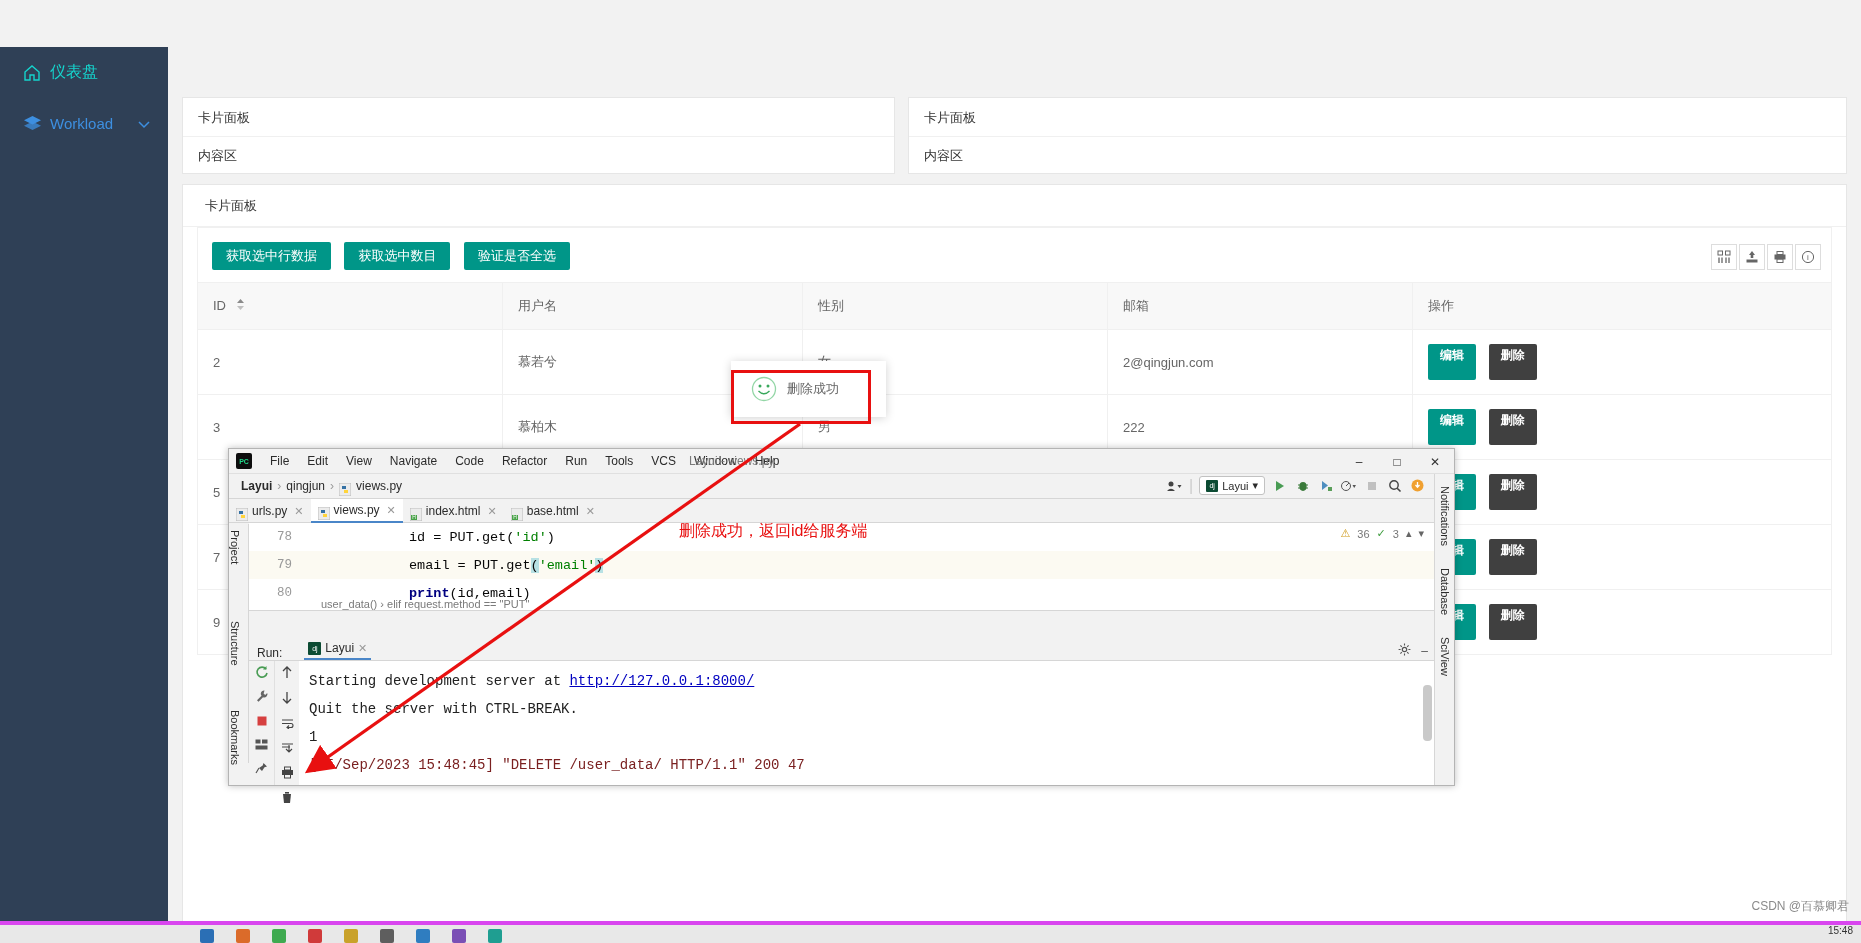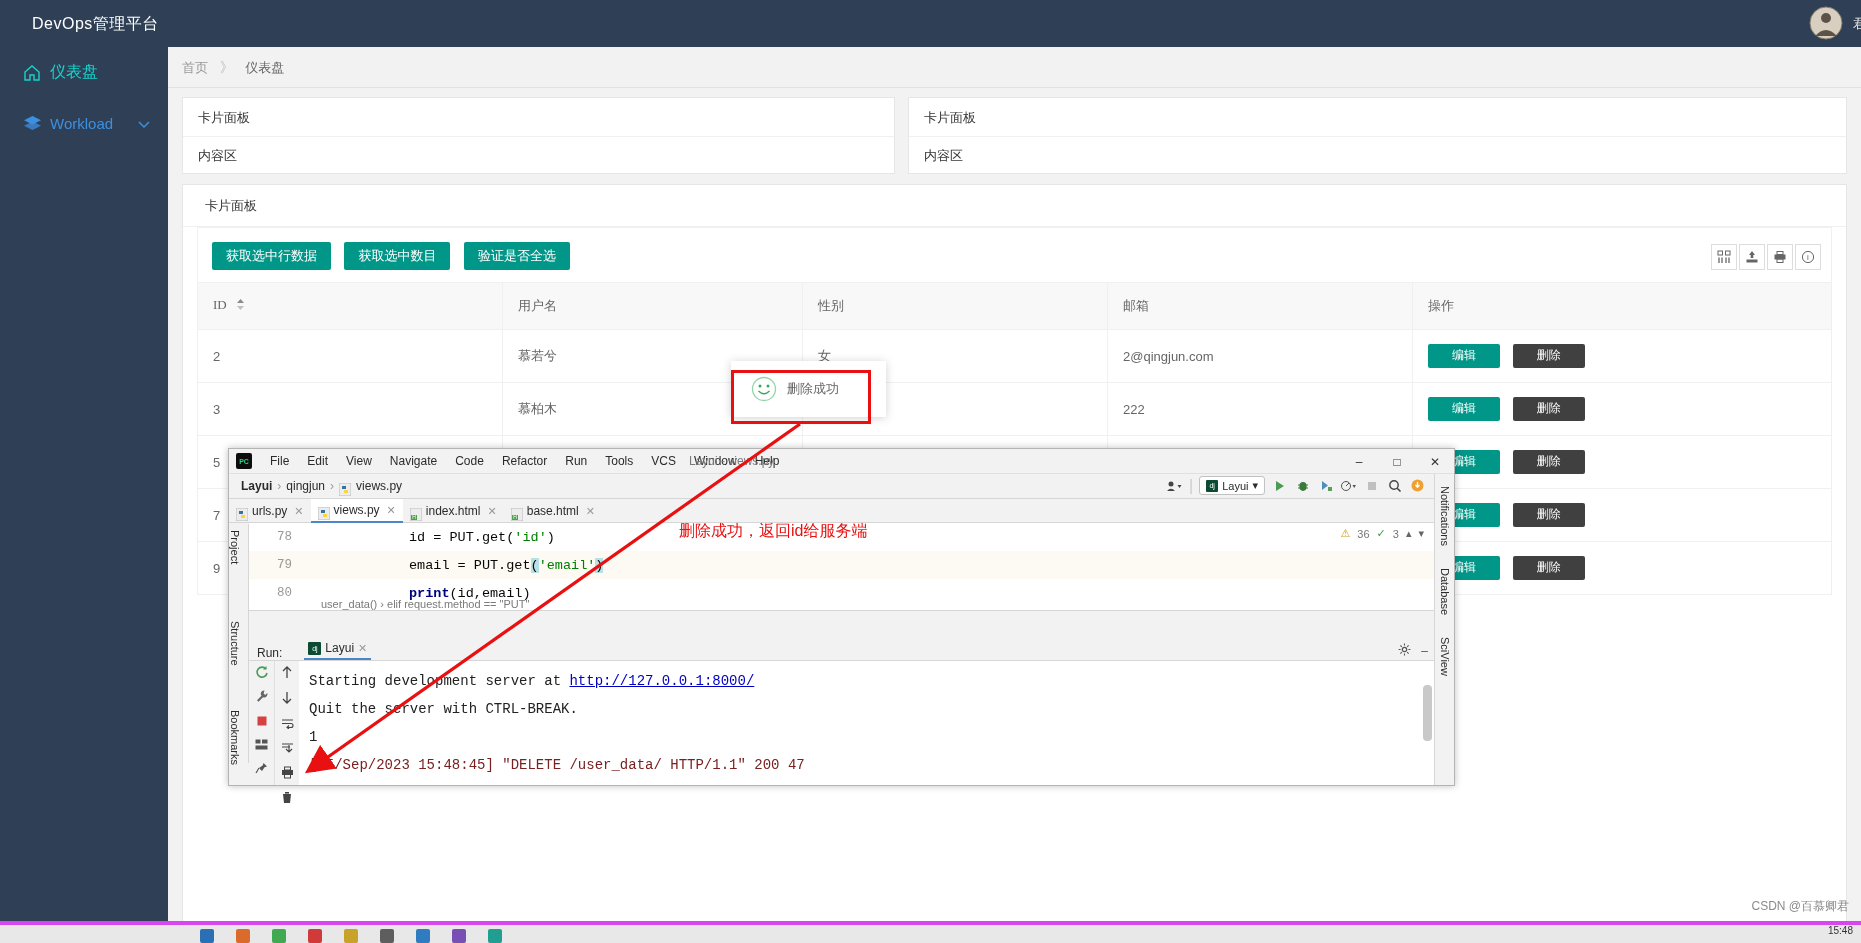--- a/index.html
+++ b/index.html
@@ -84,29 +84,29 @@
   .tool-icons .ti {
     width:26px; height:26px; border:1px solid #ddd; background:#fff;
     display:flex; align-items:center; justify-content:center; cursor:pointer;
   }
 
   table.lay-table { width:100%; border-collapse:collapse; font-size:13px; table-layout:fixed; }
   table.lay-table th {
     background:#f8f8f8; color:#666; font-weight:400; text-align:left;
     padding:14px 15px; border:1px solid #f0f0f0; border-left:none;
   }
-  table.lay-table th:first-child { border-left:1px solid #f0f0f0;font-family:Liberation Serif, serif; }
+  table.lay-table th:first-child { border-left:1px solid #f0f0f0; }
   table.lay-table td {
     padding:14px 15px; color:#666; border:1px solid #f0f0f0; border-top:none; border-left:none;
   }
   table.lay-table td:first-child { border-left:1px solid #f0f0f0; }
   .sortico { display:inline-block; margin-left:6px; vertical-align:middle; }
   .op-btn {
-    display:inline-block; height:24px; line-height:22px; padding:0 24px;
-    font-size:12px; color:#fff; border-radius:2px; margin-right:9px; cursor:pointer;
+    display:inline-block; height:36px; line-height:22px; padding:0 12px;
+    font-size:12px; color:#fff; border-radius:2px; margin-right:9px; cursor:pointer;font-weight:bold;
   }
   .op-edit { background:#009688; }
   .op-del { background:#404040; }
 
   
   #toast {
     position:absolute; left:731px; top:361px; width:155px; height:56px;
     background:#fff; box-shadow:0 1px 9px rgba(0,0,0,.18);
     display:flex; align-items:center; padding-left:20px; gap:10px;
     font-size:13px; color:#666; z-index:40;
@@ -198,31 +198,20 @@
   .taskbar .tb-items { position:absolute; left:200px; top:0; height:22px; display:flex; gap:22px; align-items:center; }
   .tb-sq { width:14px; height:14px; border-radius:2px; }
   .taskbar .clock { position:absolute; right:8px; top:1px; font-size:10px; color:#333; text-align:right; line-height:10px; }
   .watermark { position:absolute; right:12px; bottom:28px; font-size:12px; color:#8a8a8a; z-index:75; }
 </style>
 </head>
 <body>
 
 <div id="webapp">
 
-  <div class="topbar">
-    <div class="logo">DevOps管理平台</div>
-    <div class="avatar">
-      <svg width="34" height="34" viewBox="0 0 34 34">
-        <circle cx="17" cy="17" r="16" fill="#d8cfc0" stroke="#8a7f6b" stroke-width="1"></circle>
-        <circle cx="17" cy="12" r="5" fill="#5b5348"></circle>
-        <path d="M6 30 Q17 18 28 30 Z" fill="#5b5348"></path>
-      </svg>
-    </div>
-    <div class="user-name">君</div>
-  </div>
 
   <div class="sidebar">
     <div class="nav-item active">
       <span class="ico">
         <svg width="20" height="20" viewBox="0 0 20 20">
             <path d="M3 9 L10 3 L17 9 L17 17 L12 17 L12 12 L8 12 L8 17 L3 17 Z" fill="none" stroke="#15d4cd" stroke-width="1.4"></path>
           </svg>
       </span>
       <span class="lbl">仪表盘</span>
     </div>
@@ -238,25 +227,20 @@
       <span class="lbl">Workload</span>
       <span class="caret">
         <svg width="12" height="8" viewBox="0 0 12 8">
             <path d="M1 1 L6 6 L11 1" fill="none" stroke="#3d8fe0" stroke-width="1.5"></path>
           </svg>
       </span>
     </div>
   </div>
 
   <div class="content">
-    <div class="breadcrumb">
-      <span>首页</span>
-      <span class="sep">》</span>
-      <span class="cur">仪表盘</span>
-    </div>
 
     <div class="cardrow">
       <div class="card wide">
         <div class="card-hd">卡片面板</div>
         <div class="card-bd">内容区</div>
       </div>
       <div class="card wide2">
         <div class="card-hd">卡片面板</div>
         <div class="card-bd">内容区</div>
       </div>

